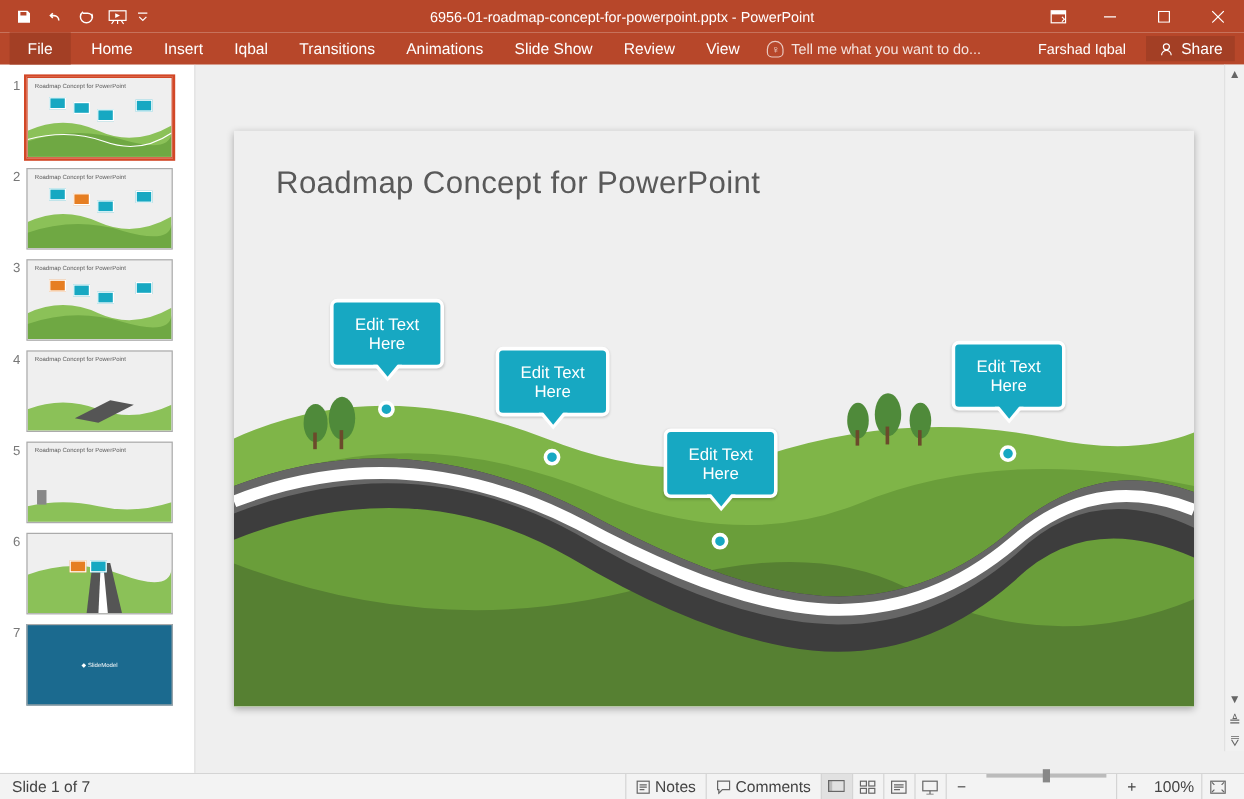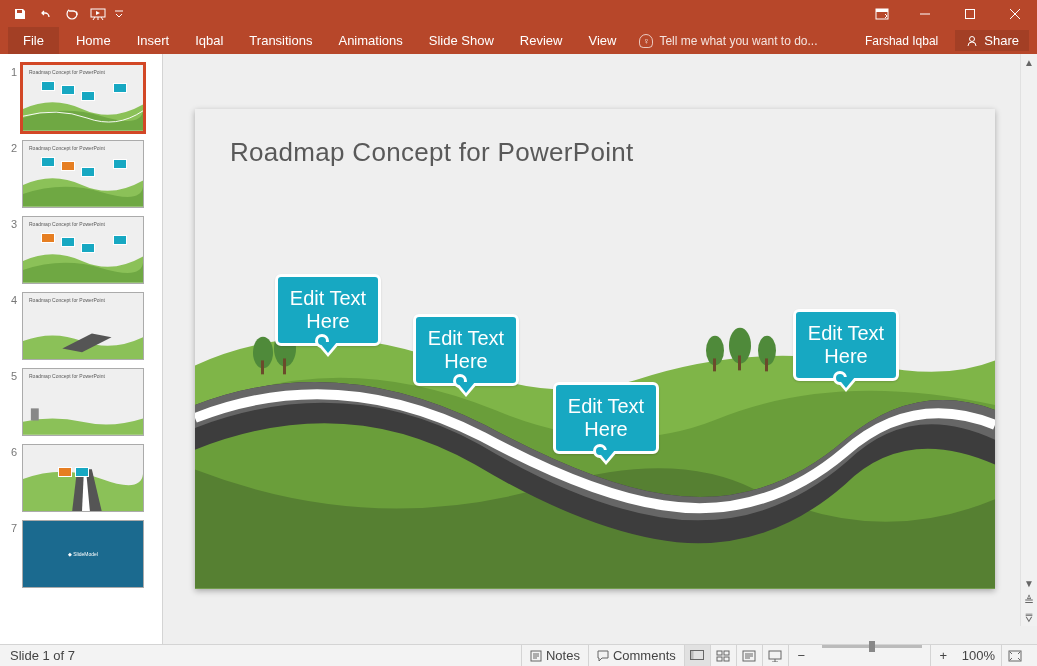--- a/index.html
+++ b/index.html
@@ -34,21 +34,21 @@
 
 .editor { flex: 1; display: flex; flex-direction: column; position: relative; background: #efefef; }
 .editor-scroll-v { position: absolute; right: 0; top: 0; bottom: 18px; width: 17px; background: #f1f1f1; border-left:1px solid #e1e1e1; }
 .editor-scroll-v .arrow { height: 17px; display: flex; align-items: center; justify-content: center; cursor: pointer; color:#666; font-size:10px;}
 .slide-canvas-wrap { flex: 1; display: flex; align-items: center; justify-content: center; padding: 0 40px 0 30px; }
 .slide-canvas { width: 800px; height: 480px; background: #efefef; box-shadow: 0 2px 6px rgba(0,0,0,0.3); position: relative; overflow: hidden; }
 
 .slide-title { position: absolute; top: 28px; left: 35px; font-size: 26px; color: #595959; font-weight: 400; letter-spacing: 0.3px; }
 
 .hills { position:absolute; bottom:0; left:0; width:100%; height:62%; }
-.callout { position: absolute; background: #17a8c2; color: #fff; font-size: 20px; text-align: center; padding: 10px 6px; border: 3px solid #fff; border-radius: 6px; width: 106px; box-shadow: 0 1px 2px rgba(0,0,0,0.15); margin-top: 25px; }
+.callout { position: absolute; background: #17a8c2; color: #fff; font-size: 14px; text-align: center; padding: 10px 6px; border: 3px solid #fff; border-radius: 6px; width: 95px; box-shadow: 0 1px 2px rgba(0,0,0,0.15); }
 .callout::after { content: ''; position: absolute; bottom: -14px; left: 50%; transform: translateX(-50%); width: 0; height: 0; border-left: 12px solid transparent; border-right: 12px solid transparent; border-top: 14px solid #fff; }
 .callout::before { content: ''; position: absolute; bottom: -10px; left: 50%; transform: translateX(-50%); width: 0; height: 0; border-left: 9px solid transparent; border-right: 9px solid transparent; border-top: 11px solid #17a8c2; z-index: 1; }
 .pin { position: absolute; width: 14px; height: 14px; background: #17a8c2; border: 3px solid #fff; border-radius: 50%; }
 
 .statusbar { height: 22px; background: #f3f3f3; border-top: 1px solid #d4d4d4; display: flex; align-items: center; font-size: 13px; color: #444; padding: 0 10px; }
 .statusbar .right { margin-left: auto; display: flex; gap: 0; }
 .status-btn { padding: 0 8px; height: 22px; display: flex; align-items: center; gap: 4px; cursor: pointer; border-left: 1px solid #d4d4d4; }
 .view-btn { width: 26px; height: 22px; display:flex; align-items:center; justify-content:center; cursor:pointer; border-left:1px solid #d4d4d4;}
 .view-btn.active { background: #e1e1e1; }
 .zoom-slider { width: 100px; height: 3px; background: #bbb; position: relative; margin: 0 8px; }
@@ -81,20 +81,21 @@
           <path d="M6 4l4 2-4 2z" fill="#fff"></path>
           <path d="M5 10l-2 3M11 10l2 3M8 10v3" stroke="#fff"></path>
         </svg>
     </div>
     <div class="qat-btn" style="width:14px;">
       <svg width="8" height="8" viewBox="0 0 8 8">
           <path d="M0 1h8M1 4l3 3 3-3" stroke="#fff" fill="none"></path>
         </svg>
     </div>
   </div>
+  <div class="title">6956-01-roadmap-concept-for-powerpoint.pptx - PowerPoint</div>
   <div class="ribbon-opts">
     <svg width="14" height="12" viewBox="0 0 14 12">
         <rect x="1" y="1" width="12" height="10" fill="none" stroke="#fff"></rect>
         <rect x="1" y="1" width="12" height="3" fill="#fff"></rect>
         <path d="M10 6l2 2-2 2" stroke="#fff" fill="none"></path>
       </svg>
   </div>
   <div class="win-controls">
     <div class="win-btn">
         <svg width="10" height="10">

